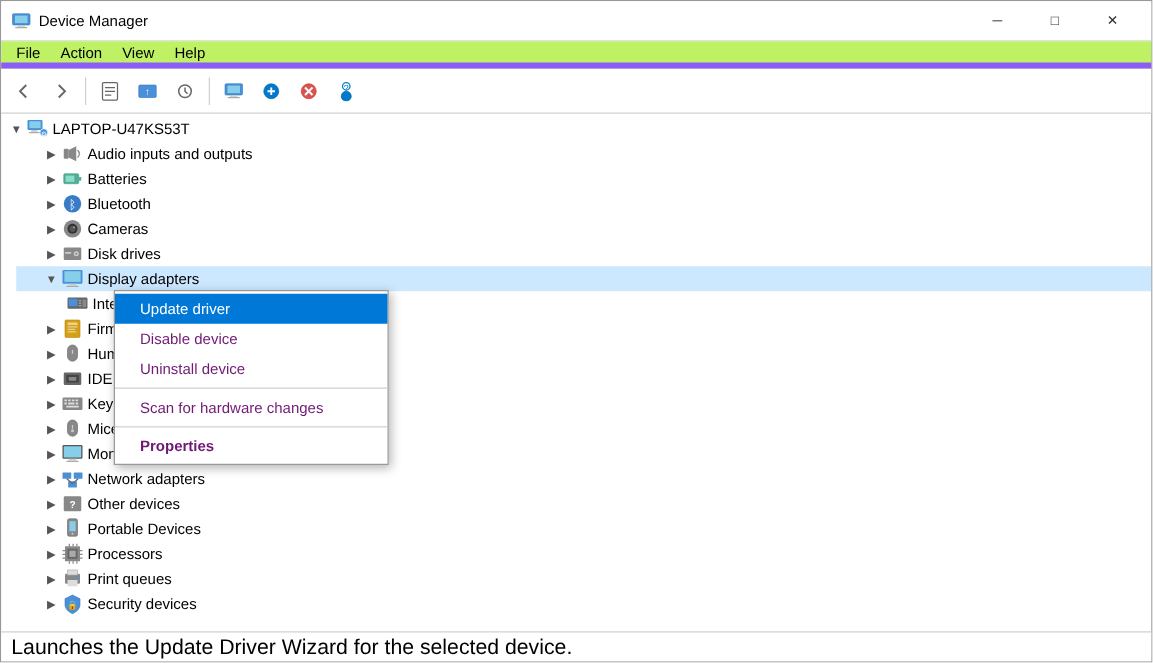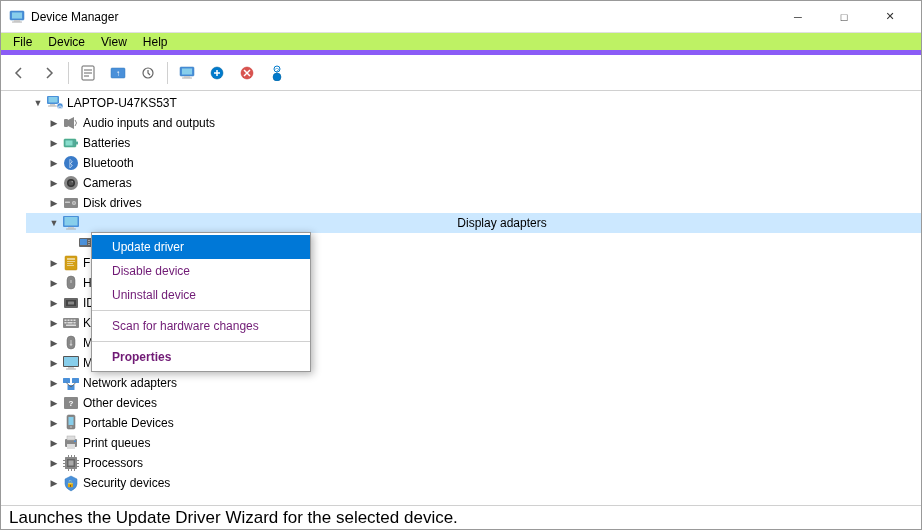--- a/index.html
+++ b/index.html
@@ -110,21 +110,21 @@
     .tree-item {
       display: flex;
       align-items: center;
       height: 20px;
       padding-left: 4px;
       cursor: pointer;
       white-space: nowrap;
       font-size: 12px;
       color: #000;
     }
-    .tree-item.context-selected { background: #cce8ff; text-align: center; }
+    .tree-item.context-selected { background: #cce8ff; }
     .chevron {
       width: 16px;
       height: 16px;
       display: flex;
       align-items: center;
       justify-content: center;
       font-size: 9px;
       color: #555;
       flex-shrink: 0;
     }
@@ -136,21 +136,21 @@
       height: 18px;
       display: flex;
       align-items: center;
       justify-content: center;
       flex-shrink: 0;
       margin-right: 3px;
     }
     .item-label {
       flex: 1;
     }
-    .indent-1 { padding-left: 20px; }
+    .indent-1 { padding-left: 20px; margin-left: 12px; }
     .indent-2 { padding-left: 36px; }
 
     
     .context-menu {
       position: absolute;
       left: 90px;
       top: 141px;
       width: 220px;
       background: #fff;
       border: 1px solid #999;
@@ -206,21 +206,21 @@
     </div>
     <div class="title-bar-controls">
       <button class="title-btn">─</button>
       <button class="title-btn">□</button>
       <button class="title-btn close">✕</button>
     </div>
   </div>
 
   <div class="menu-bar">
     <span class="menu-item">File</span>
-    <span class="menu-item">Device</span>
+    <span class="menu-item">Action</span>
     <span class="menu-item">View</span>
     <span class="menu-item">Help</span>
   </div>
 
   <div class="toolbar">
 
     <div class="toolbar-btn">
       <svg width="16" height="16" viewBox="0 0 16 16">
         <polyline points="10,3 5,8 10,13" fill="none" stroke="#666" stroke-width="1.5"></polyline>
       </svg>
@@ -285,21 +285,21 @@
     <div class="toolbar-btn">
       <svg width="16" height="16" viewBox="0 0 16 16">
         <circle cx="8" cy="12" r="4" fill="#007acc" stroke="#005f99" stroke-width="0.5"></circle>
         <circle cx="8" cy="4" r="3" fill="#fff" stroke="#007acc" stroke-width="1"></circle>
         <text x="8" y="7.5" text-anchor="middle" font-size="7" fill="#007acc">?</text>
       </svg>
     </div>
   </div>
 
   <div class="content-area">
-    <div class="tree-view" style="position:relative;padding-left:25px;">
+    <div class="tree-view" style="position:relative;">
 
       <div class="tree-item" style="padding-left:4px;">
         <span class="chevron expanded"></span>
         <span class="item-icon">
           <svg width="18" height="18" viewBox="0 0 18 18">
             <rect x="1" y="2" width="12" height="8" rx="1" fill="#4a90d9"></rect>
             <rect x="2.5" y="3" width="9" height="5.5" fill="#87ceeb"></rect>
             <rect x="4" y="10" width="5" height="1.5" fill="#ccc"></rect>
             <rect x="2" y="11.5" width="9" height="1" rx="0.5" fill="#aaa"></rect>
             <circle cx="14" cy="12" r="3" fill="#4a90d9" stroke="#fff" stroke-width="0.5"></circle>
@@ -507,33 +507,20 @@
       <div class="tree-item indent-1">
         <span class="chevron collapsed"></span>
         <span class="item-icon">
           <svg width="18" height="18" viewBox="0 0 18 18">
             <rect x="5" y="1" width="8" height="14" rx="1.5" fill="#888" stroke="#666" stroke-width="0.5"></rect>
             <rect x="6.5" y="3" width="5" height="8" fill="#87ceeb"></rect>
             <circle cx="9" cy="13" r="0.8" fill="#ccc"></circle>
           </svg>
         </span>
         <span class="item-label">Portable Devices</span>
-      </div>
-
-      <div class="tree-item indent-1">
-        <span class="chevron collapsed"></span>
-        <span class="item-icon">
-          <svg width="18" height="18" viewBox="0 0 18 18">
-            <rect x="3" y="5" width="12" height="8" rx="1" fill="#888"></rect>
-            <rect x="5" y="2" width="8" height="4" fill="#ddd" stroke="#aaa" stroke-width="0.5"></rect>
-            <rect x="5" y="10" width="8" height="5" fill="#ddd"></rect>
-            <rect x="12" y="6.5" width="2" height="1.5" rx="0.3" fill="#4a90d9"></rect>
-          </svg>
-        </span>
-        <span class="item-label">Print queues</span>
       </div>
 
       <div class="tree-item indent-1">
         <span class="chevron collapsed"></span>
         <span class="item-icon">
           <svg width="18" height="18" viewBox="0 0 18 18">
             <rect x="3" y="3" width="12" height="12" rx="0.5" fill="#888"></rect>
             <rect x="5" y="5" width="8" height="8" fill="#666"></rect>
             <rect x="6.5" y="6.5" width="5" height="5" fill="#aaa"></rect>
             <rect x="1" y="6" width="2" height="1" fill="#888"></rect>
@@ -550,20 +537,33 @@
             <rect x="12" y="15" width="1" height="2" fill="#888"></rect>
           </svg>
         </span>
         <span class="item-label">Processors</span>
       </div>
 
       <div class="tree-item indent-1">
         <span class="chevron collapsed"></span>
         <span class="item-icon">
           <svg width="18" height="18" viewBox="0 0 18 18">
+            <rect x="3" y="5" width="12" height="8" rx="1" fill="#888"></rect>
+            <rect x="5" y="2" width="8" height="4" fill="#ddd" stroke="#aaa" stroke-width="0.5"></rect>
+            <rect x="5" y="10" width="8" height="5" fill="#ddd"></rect>
+            <rect x="12" y="6.5" width="2" height="1.5" rx="0.3" fill="#4a90d9"></rect>
+          </svg>
+        </span>
+        <span class="item-label">Print queues</span>
+      </div>
+
+      <div class="tree-item indent-1">
+        <span class="chevron collapsed"></span>
+        <span class="item-icon">
+          <svg width="18" height="18" viewBox="0 0 18 18">
             <path d="M9 2 L15 5 L15 10 Q15 14 9 17 Q3 14 3 10 L3 5 Z" fill="#4a90d9" stroke="#357abd" stroke-width="0.5"></path>
             <text x="9" y="12" text-anchor="middle" font-size="7" fill="#fff">🔒</text>
           </svg>
         </span>
         <span class="item-label">Security devices</span>
       </div>
 
       <div class="context-menu">
         <div class="ctx-item highlighted">Update driver</div>
         <div class="ctx-item">Disable device</div>

